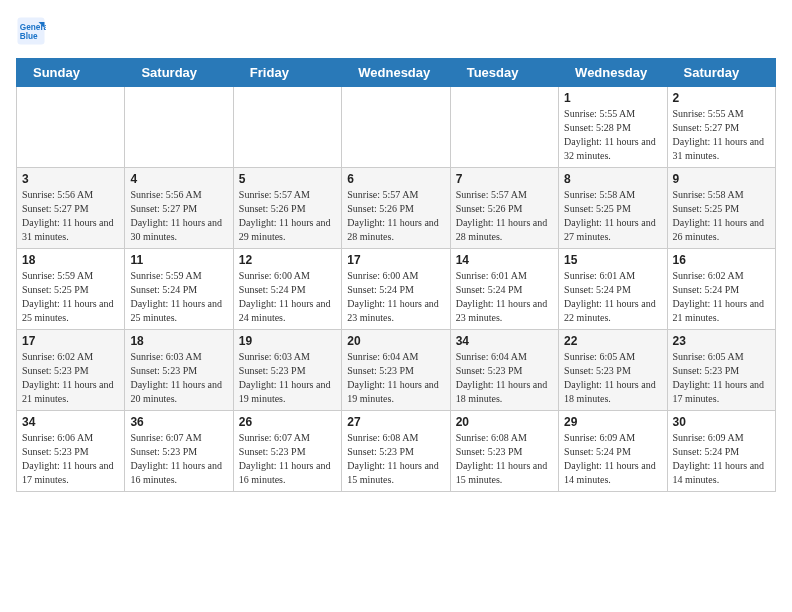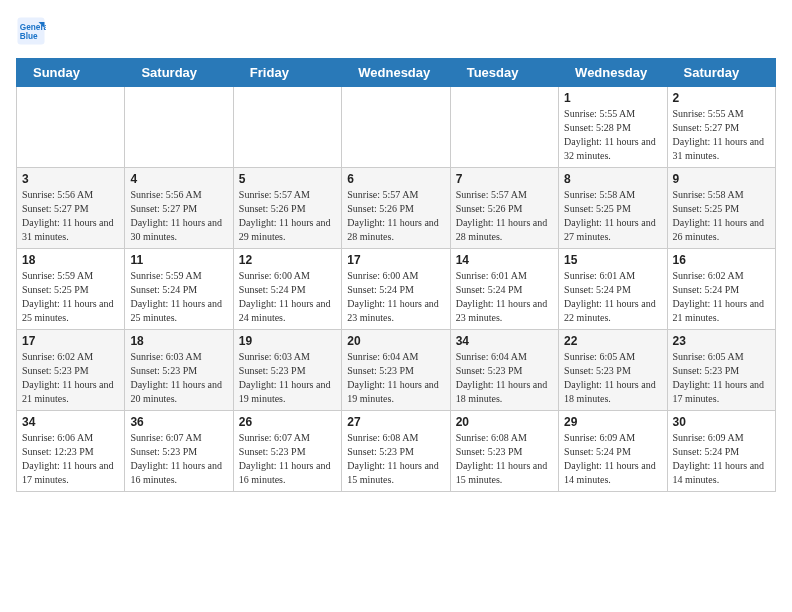--- a/index.html
+++ b/index.html
@@ -270,21 +270,21 @@
           <span class="day-number">23</span>
           <div class="day-info" style="white-space: pre-line;">Sunrise: 6:05 AM
 Sunset: 5:23 PM
 Daylight: 11 hours and 17 minutes.</div>
         </td>
       </tr>
       <tr>
         <td>
           <span class="day-number">34</span>
           <div class="day-info" style="white-space: pre-line;">Sunrise: 6:06 AM
-Sunset: 12:23 PM
+Sunset: 5:23 PM
 Daylight: 11 hours and 17 minutes.</div>
         </td>
         <td>
           <span class="day-number">36</span>
           <div class="day-info" style="white-space: pre-line;">Sunrise: 6:07 AM
 Sunset: 5:23 PM
 Daylight: 11 hours and 16 minutes.</div>
         </td>
         <td>
           <span class="day-number">26</span>

